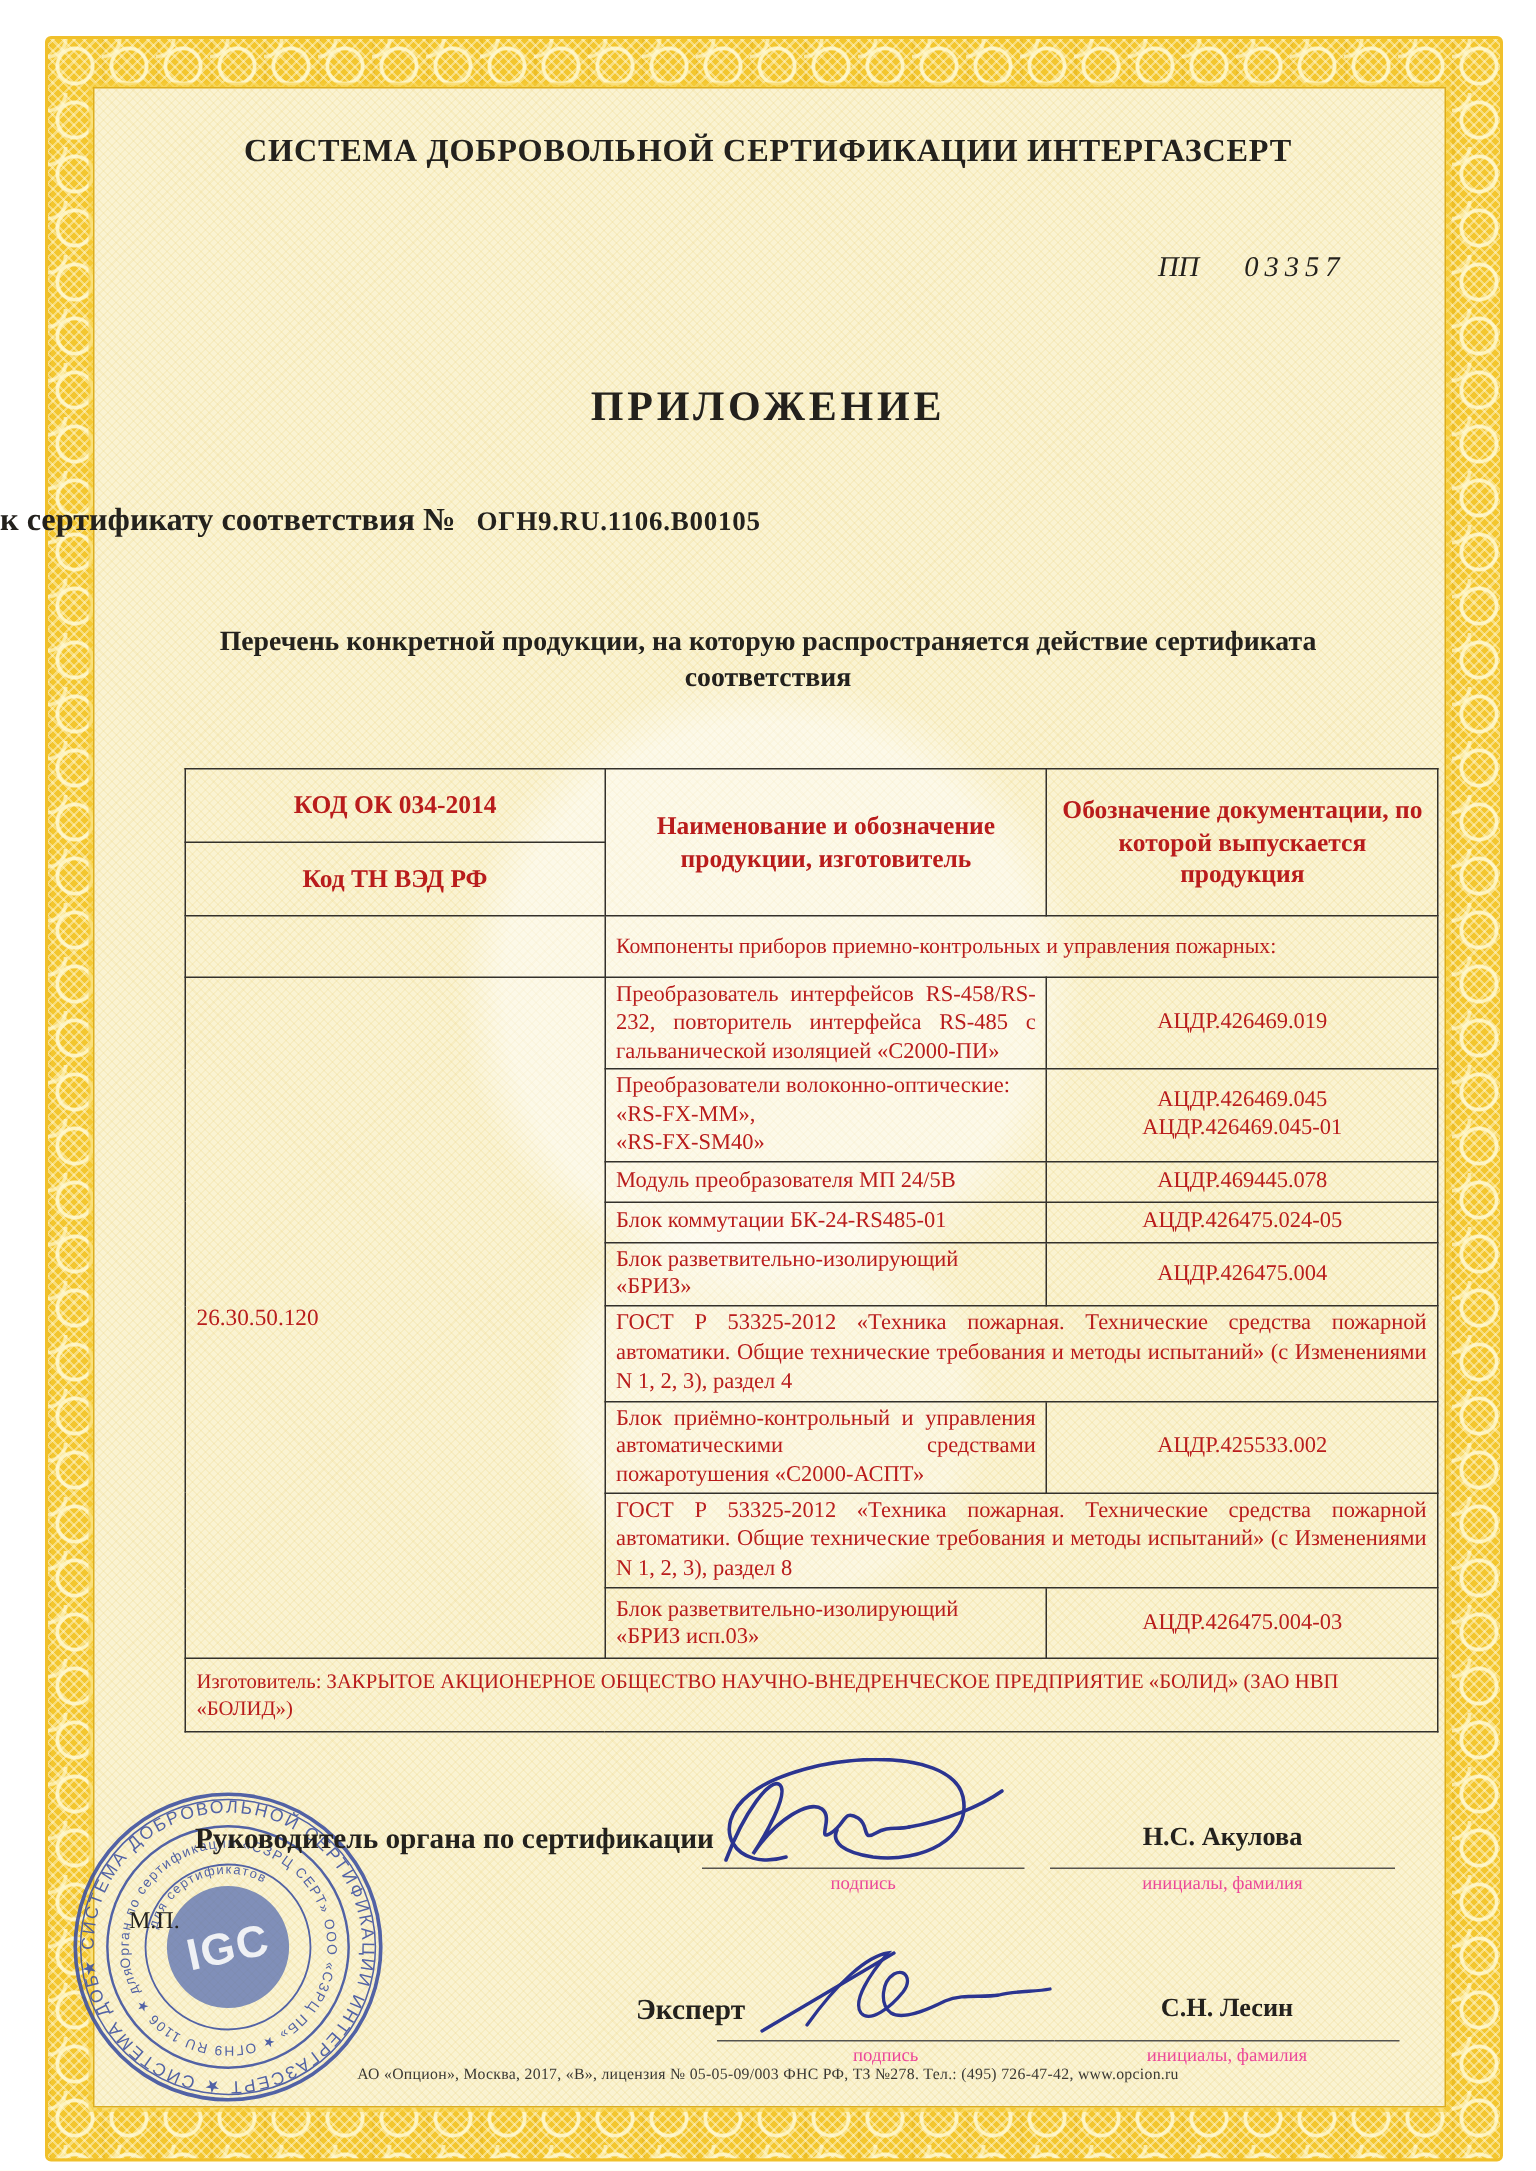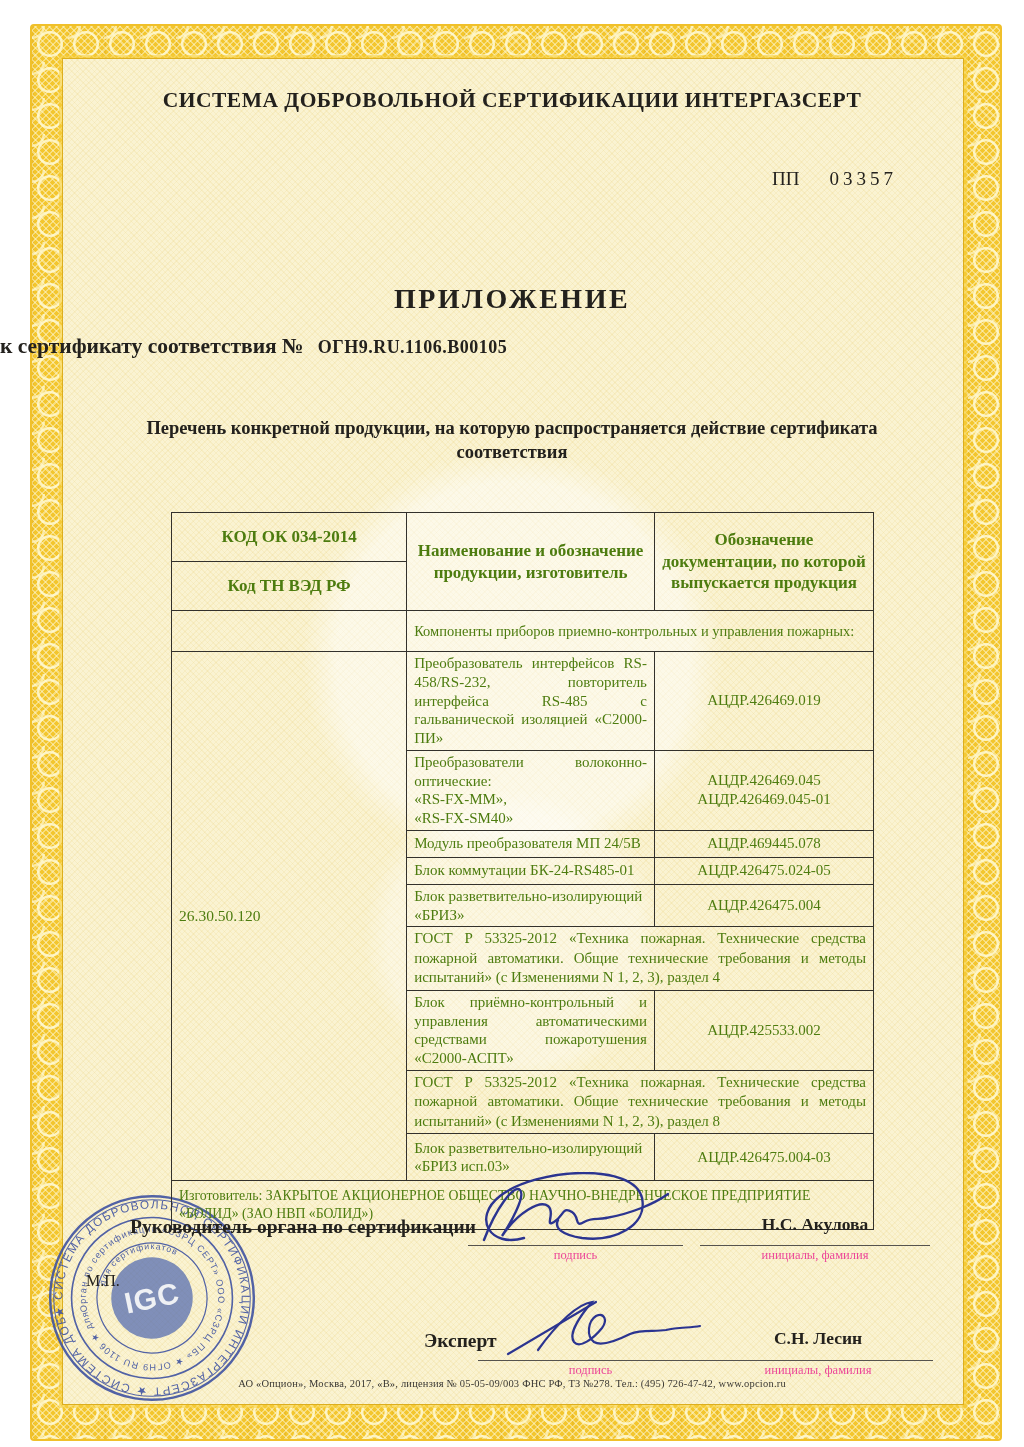--- a/index.html
+++ b/index.html
@@ -30,32 +30,32 @@
       radial-gradient(circle 250px at 50% 880px, rgba(255,255,255,.35) 0 50%, rgba(255,255,255,0) 60%),
       repeating-linear-gradient(45deg, rgba(231,203,110,.16) 0 1px, rgba(231,203,110,0) 1px 4px),
       repeating-linear-gradient(-45deg, rgba(231,203,110,.16) 0 1px, rgba(231,203,110,0) 1px 4px),
       #faf3d2;
     border:1.5px solid #dcae1e;
     box-shadow:0 0 0 3px rgba(246,205,60,.55);
   }
   
   .abs{position:absolute;}
   .sys-title{top:88px;left:0;right:0;text-align:center;font-weight:bold;font-size:21.5px;letter-spacing:.5px;z-index:3;}
-  .form-no{top:168px;left:772px;font-size:19px;z-index:3;display:flex;gap:30px;}
+  .form-no{top:168px;left:772px;font-size:19px;z-index:3;display:flex;gap:30px;font-style:italic;}
   .form-no .digits{letter-spacing:4px;}
-  .doc-title{top:256px;left:0;right:0;text-align:center;font-weight:bold;font-size:28px;letter-spacing:2.5px;z-index:3;margin-top:27px;}
+  .doc-title{top:256px;left:0;right:0;text-align:center;font-weight:bold;font-size:28px;letter-spacing:2.5px;z-index:3;}
   .cert-line{top:334px;left:0;right:0;z-index:3;}
   .cert-line .lbl{font-weight:bold;font-size:21.5px;}
   .cert-line .num{font-weight:bold;font-size:18px;letter-spacing:.5px;margin-left:14px;}
   .subtitle{top:416px;left:96px;right:96px;text-align:center;font-weight:bold;font-size:18.5px;line-height:1.32;z-index:3;}
   
   table.products{
-    position:absolute;top:512px;left:123px;width:703px;z-index:3;
+    position:absolute;top:512px;left:123px;width:836px;z-index:3;
     border-collapse:collapse;table-layout:fixed;
-    font-size:15px;color:#4d7c0f;margin-left:48px;
+    font-size:15px;color:#b91c1c;
   }
   table.products td{border:1.6px solid #33312c;padding:2px 7px;vertical-align:middle;}
   td.hdr{font-weight:bold;font-size:17px;text-align:center;line-height:1.28;padding:4px 10px;}
   td.code-cell{text-align:left;font-size:15.5px;}
   td.name-cell{text-align:justify;line-height:1.25;padding:3px 9px;}
   td.doc-cell{text-align:center;line-height:1.3;}
   td.intro-cell{font-size:14.5px;vertical-align:top;padding-top:4px;}
   td.std-cell{text-align:justify;line-height:1.3;padding:3px 9px;}
   td.mfr-cell{font-size:13.8px;line-height:1.3;padding:4px 9px;vertical-align:top;}
   .pre{white-space:pre-line;}

